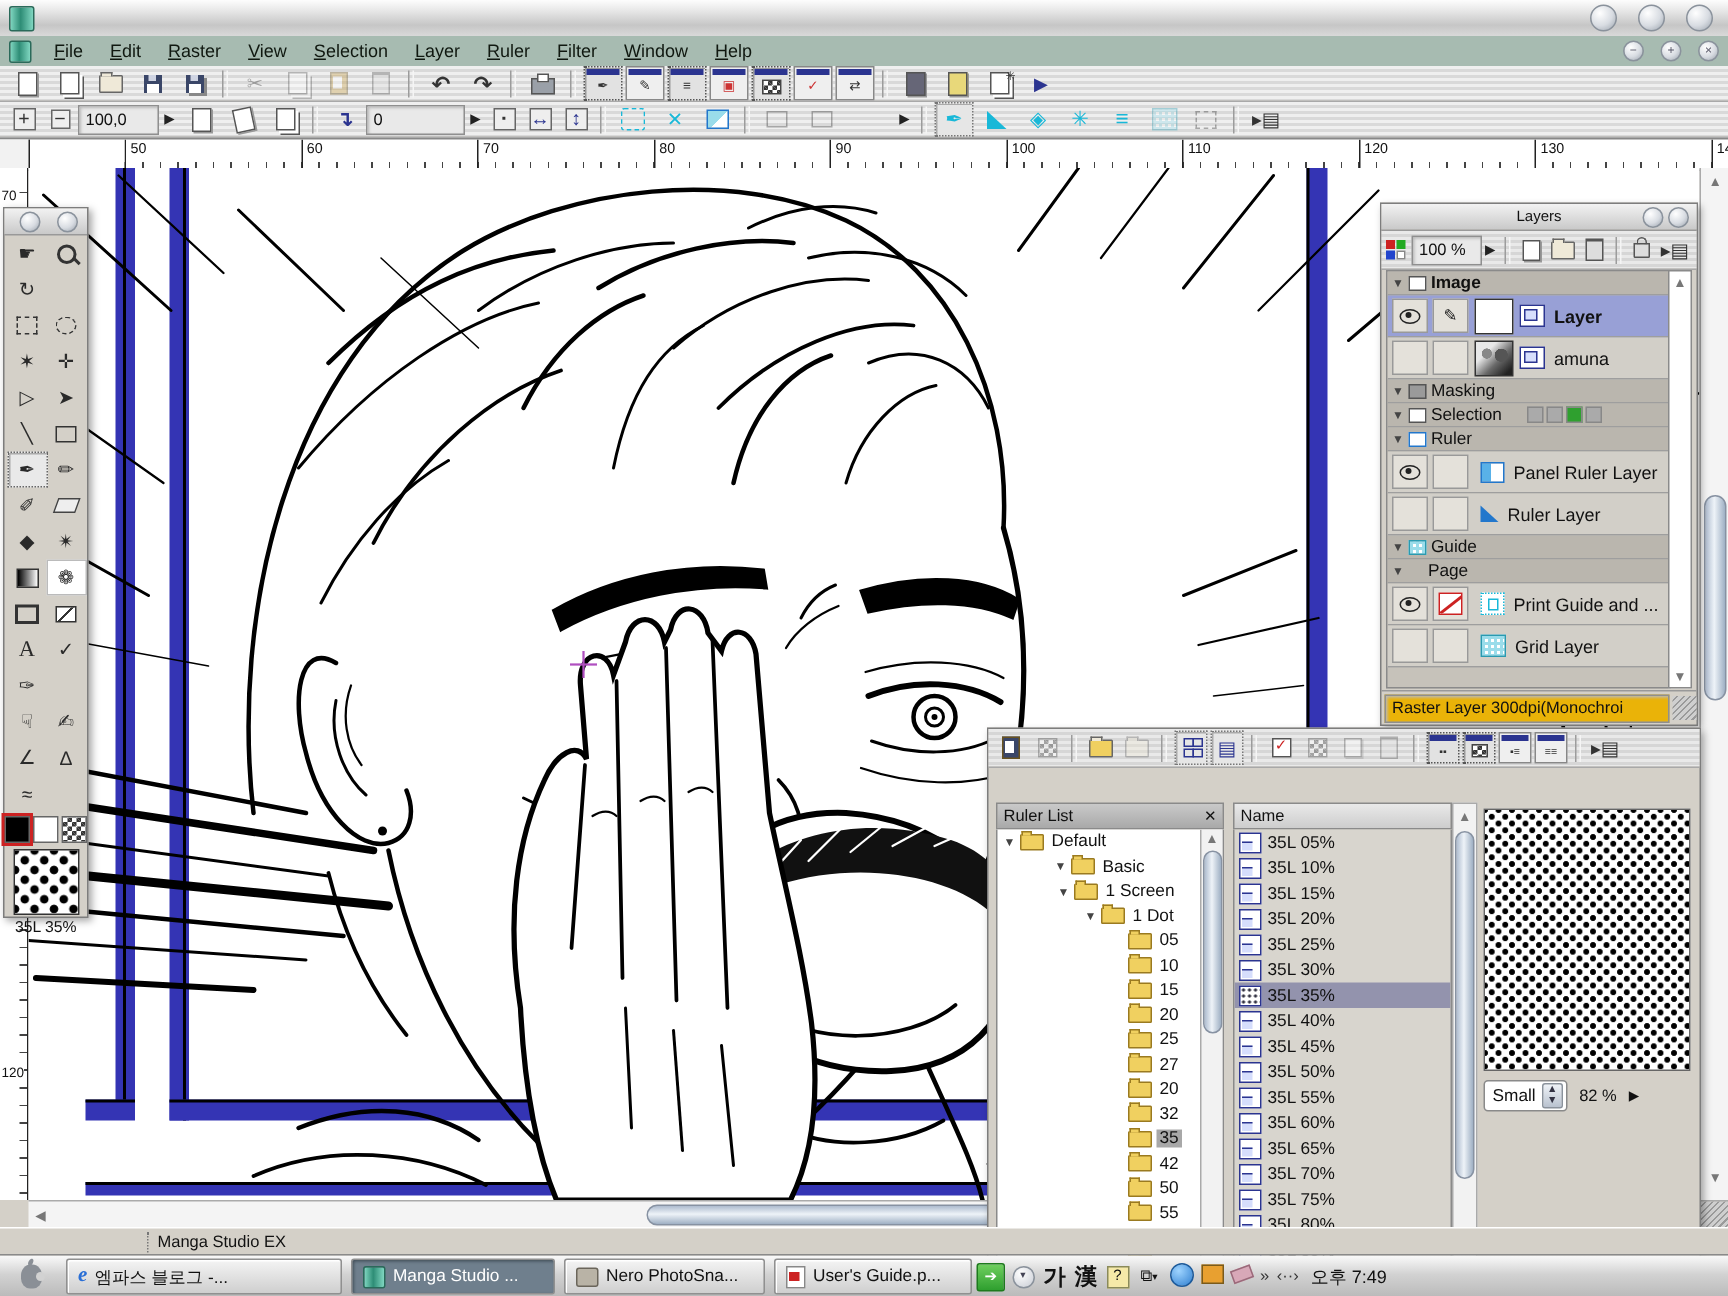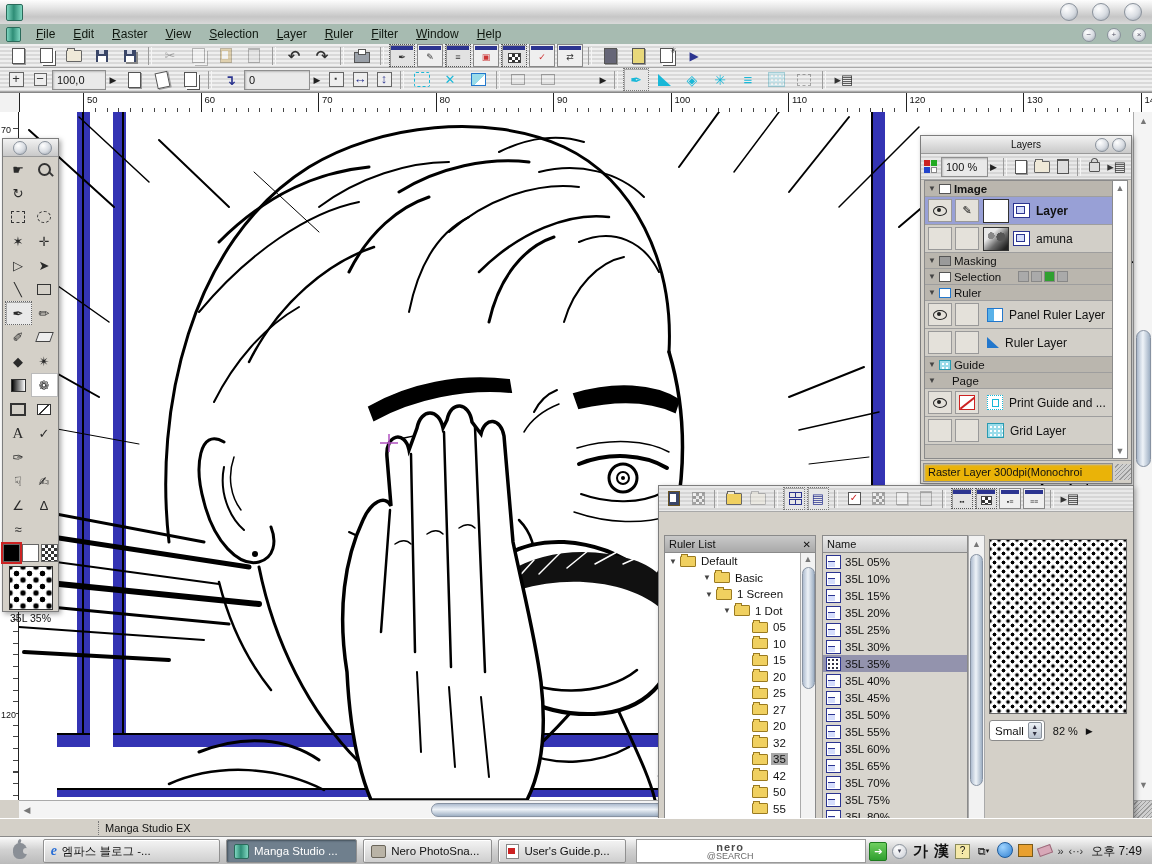--- a/index.html
+++ b/index.html
@@ -1065,25 +1065,20 @@
       <span>Manga Studio ...</span>
     </span>
     <span class="task" style="width:118px;">
       <span class="nero-ic"></span>
       <span>Nero PhotoSna...</span>
     </span>
     <span class="task" style="width:116px;">
       <span class="pdf-ic"></span>
       <span>User's Guide.p...</span>
     </span>
-    <span class="searchbox" style="width:238px;">
-      <span class="nerologo">
-        <b>nero</b><br><span>@SEARCH</span>
-      </span>
-    </span>
     <span class="imebtn">
         <span class="greenarrow">➔</span>
       </span>
     <span class="imebtn">
         <span style="width:13px;height:13px;border-radius:50%;background:radial-gradient(circle at 35% 30%,#fff,#c8ccd4);border:1px solid #8a929c;font-size:7px;line-height:12px;text-align:center;color:#445;">▾</span>
       </span>
     <span class="imebtn" style="font-size:15px;font-weight:bold;">가</span>
     <span class="imebtn" style="font-size:15px;font-weight:bold;">漢</span>
     <span class="imebtn">
         <span style="width:13px;height:13px;background:#f5e9a8;border:1px solid #8a8a5a;font-size:10px;line-height:12px;text-align:center;">?</span>

